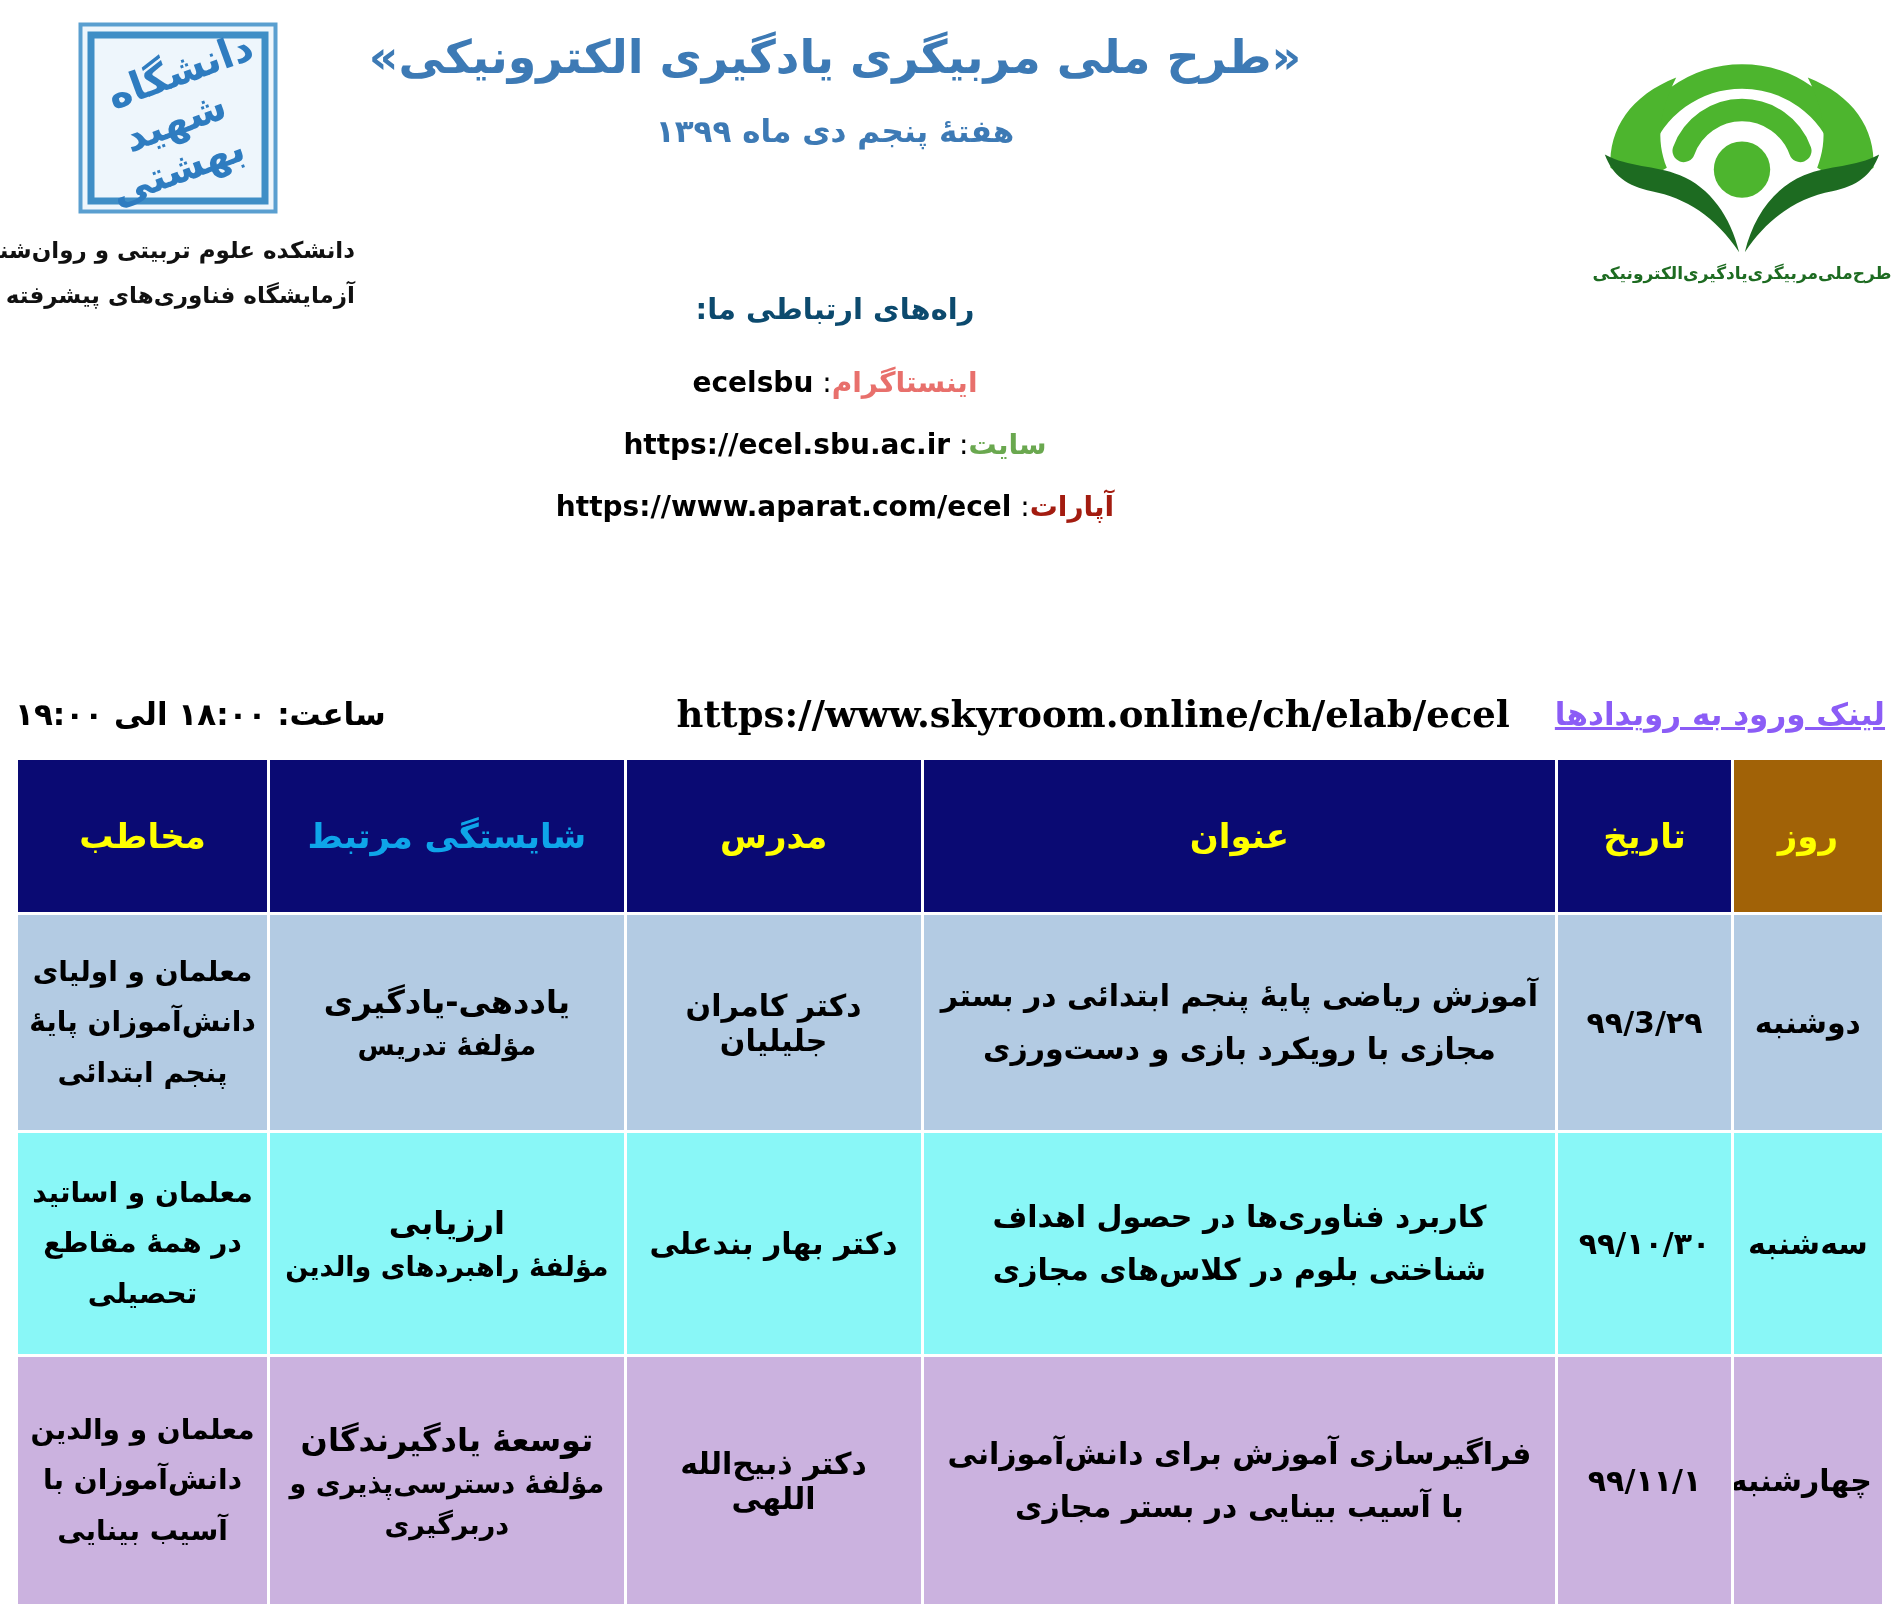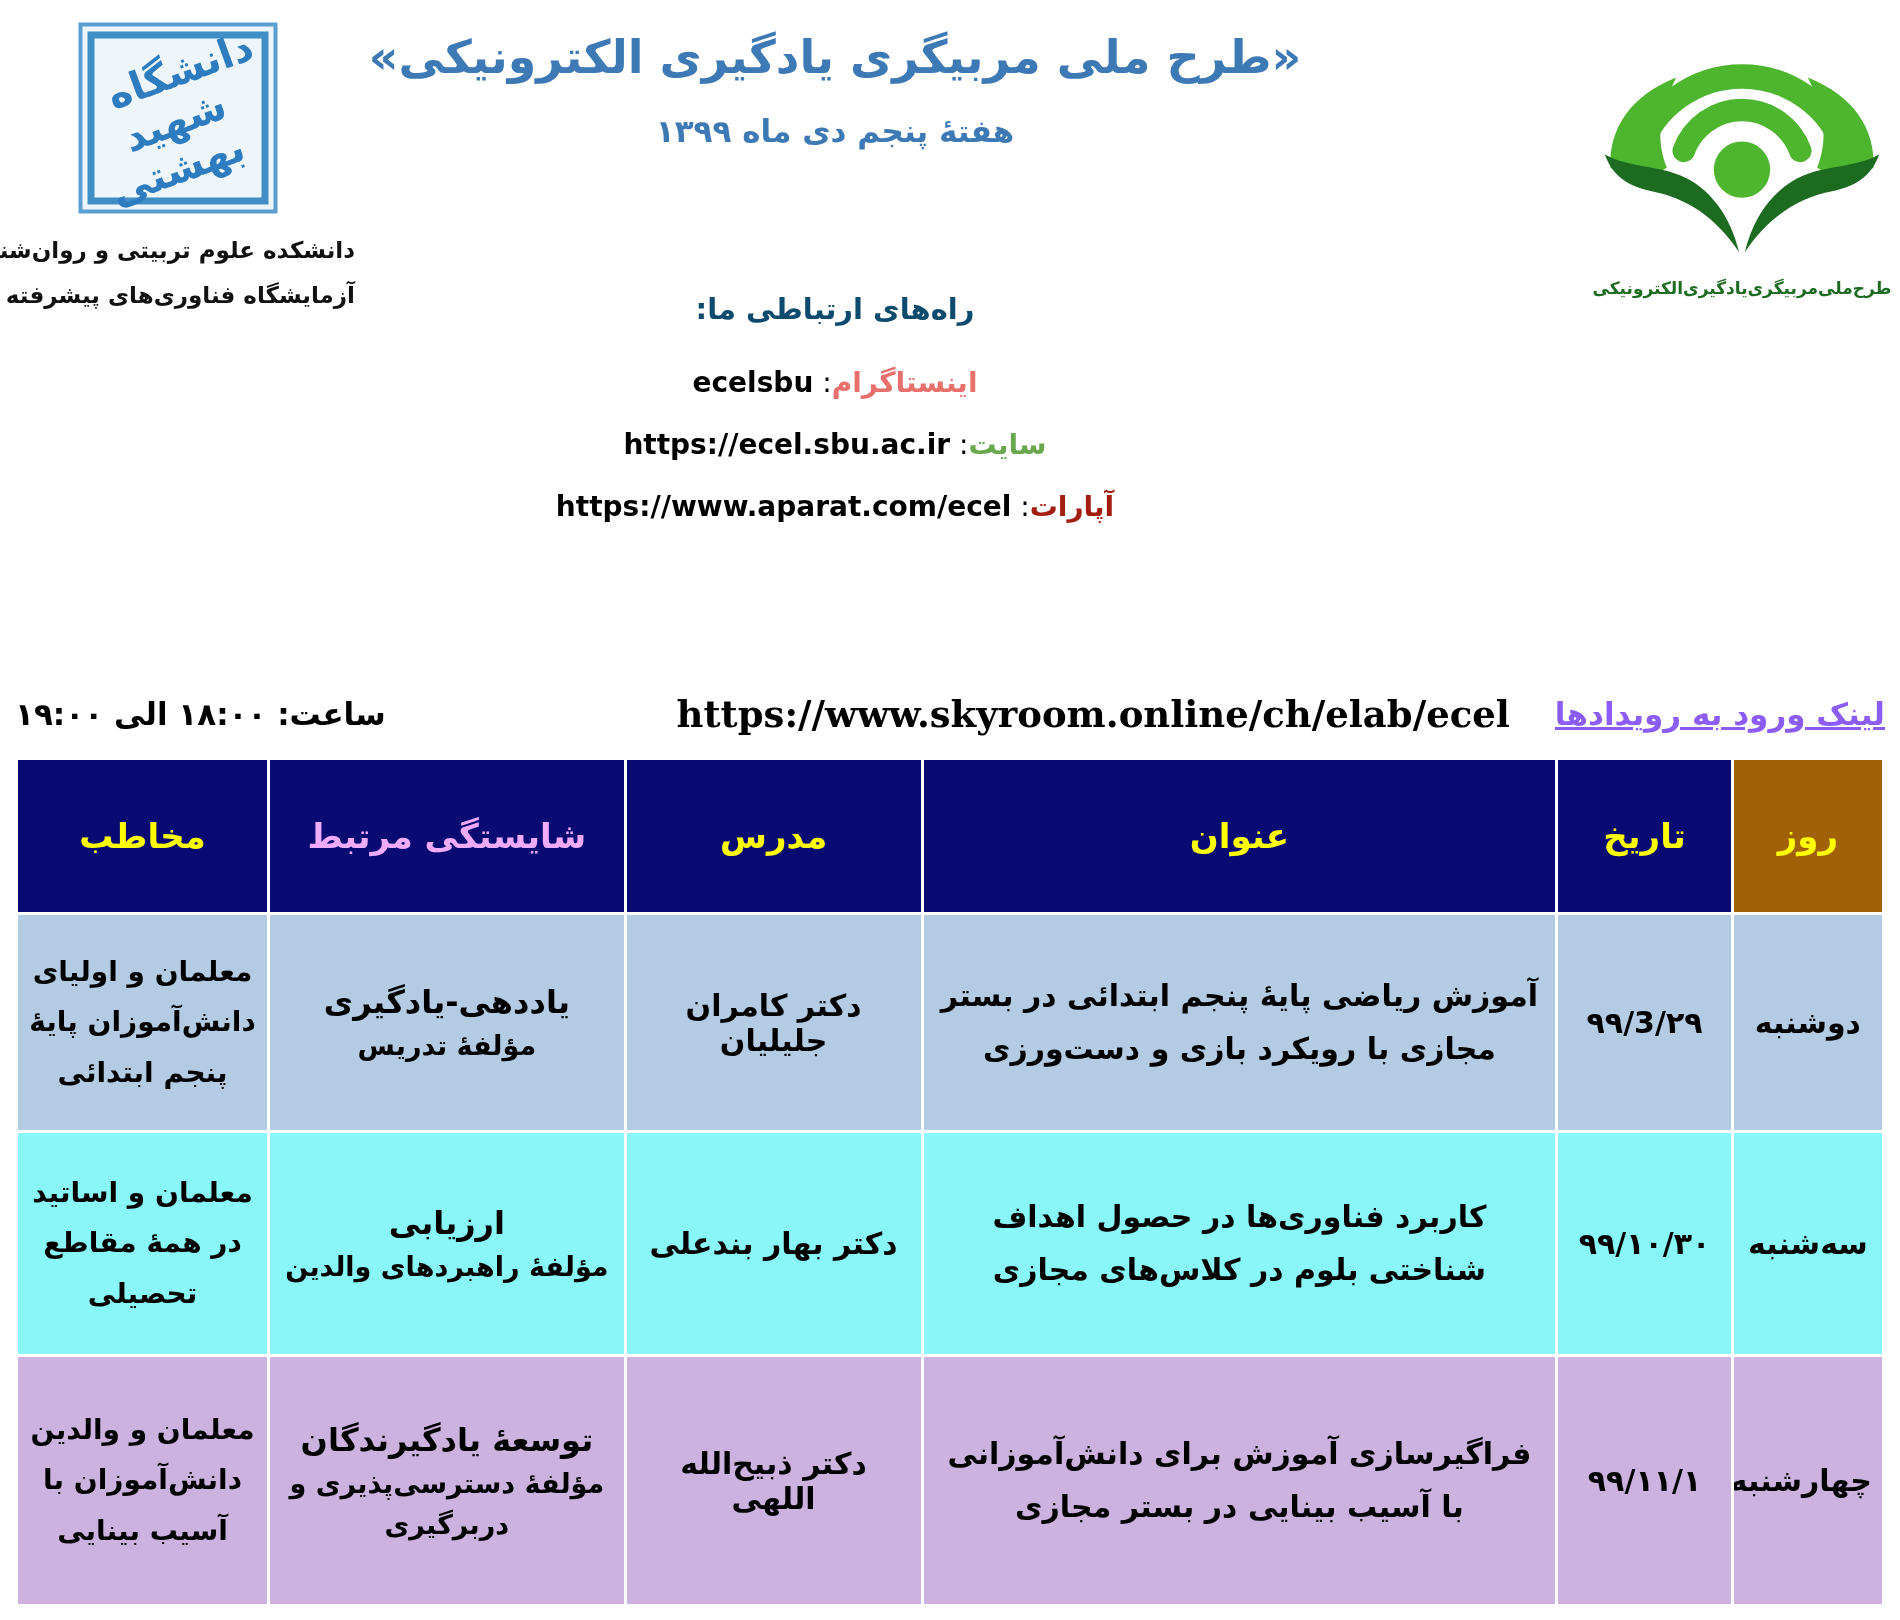--- a/index.html
+++ b/index.html
@@ -11,21 +11,21 @@
   
   .uni-block { position:absolute; top:22px; left:0; width:355px; text-align:center; direction:rtl; }
   .uni-logo-box { width:200px; height:192px; margin:0 auto 14px auto; }
   .uni-caption { font-weight:bold; color:#111; font-size:23px; line-height:1.95; white-space:nowrap; }
   
   .title-block { position:absolute; top:30px; left:355px; width:960px; text-align:center; direction:rtl; }
   .main-title { font-size:46px; font-weight:bold; line-height:1.2; }
   .sub-title  { font-size:31px; font-weight:bold; margin-top:28px; }
   
   .proj-block { position:absolute; top:8px; right:8px; width:300px; text-align:center; }
-  .proj-caption { font-weight:bold; font-size:17px; margin-top:17px; white-space:nowrap; }
+  .proj-caption { font-weight:bold; font-size:17px; margin-top:2px; white-space:nowrap; }
   
   .contact { position:absolute; top:292px; left:355px; width:960px; text-align:center; direction:rtl; }
   .contact-heading { font-size:29px; font-weight:bold; color:#0c4a6e; margin-bottom:40px; }
   .contact-line { font-size:28px; margin-bottom:29px; }
   .contact-label { font-weight:bold; }
   .contact-value { font-weight:bold; color:#000; }
   
   .link-bar {
     position:absolute; top:692px; left:15px; width:1870px;
     direction:rtl; display:flex; align-items:center;
@@ -123,21 +123,21 @@
       <col class="col-instructor">
         <col class="col-competency">
         <col class="col-audience">
     </colgroup>
     <thead>
       <tr>
         <th style="background-color: #a16207; color: rgb(255, 255, 0);">روز</th>
         <th style="background-color: rgb(10, 10, 115); color: rgb(255, 255, 0);">تاریخ</th>
         <th style="background-color: rgb(10, 10, 115); color: rgb(255, 255, 0);">عنوان</th>
         <th style="background-color: rgb(10, 10, 115); color: rgb(255, 255, 0); text-align: center;">مدرس</th>
-        <th style="background-color: rgb(10, 10, 115); color: #f0abfc;">شایستگی مرتبط</th>
+        <th style="background-color: rgb(10, 10, 115); color: #0ea5e9;">شایستگی مرتبط</th>
         <th style="background-color: rgb(10, 10, 115); color: rgb(255, 255, 0);">مخاطب</th>
       </tr>
     </thead>
     <tbody>
       <tr class="row-1" style="background-color: rgb(179, 203, 227);">
         <td class="cell-day">دوشنبه</td>
         <td class="cell-date">۹۹/3/۲۹</td>
         <td class="cell-title">آموزش ریاضی پایۀ پنجم ابتدائی در بستر مجازی با رویکرد بازی و دست‌ورزی</td>
         <td class="cell-instructor">دکتر کامران جلیلیان</td>
         <td class="cell-competency">

